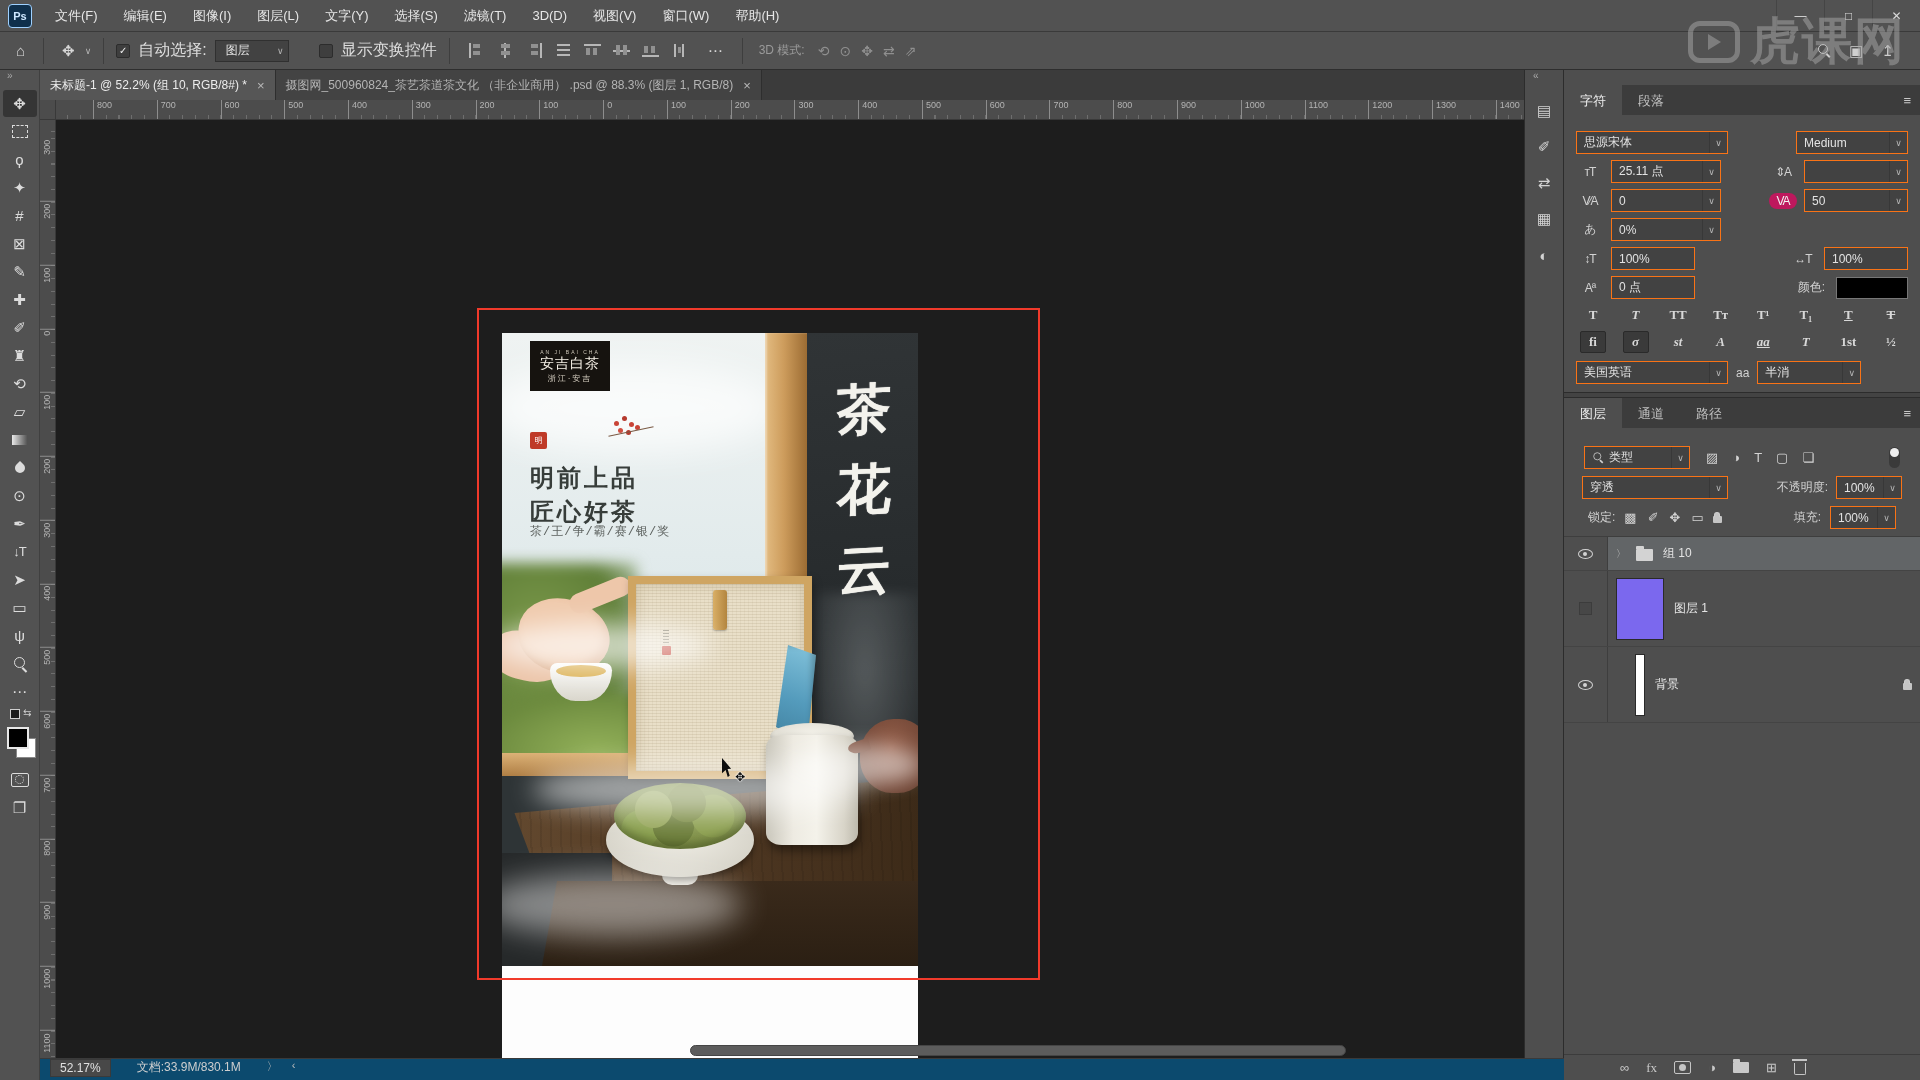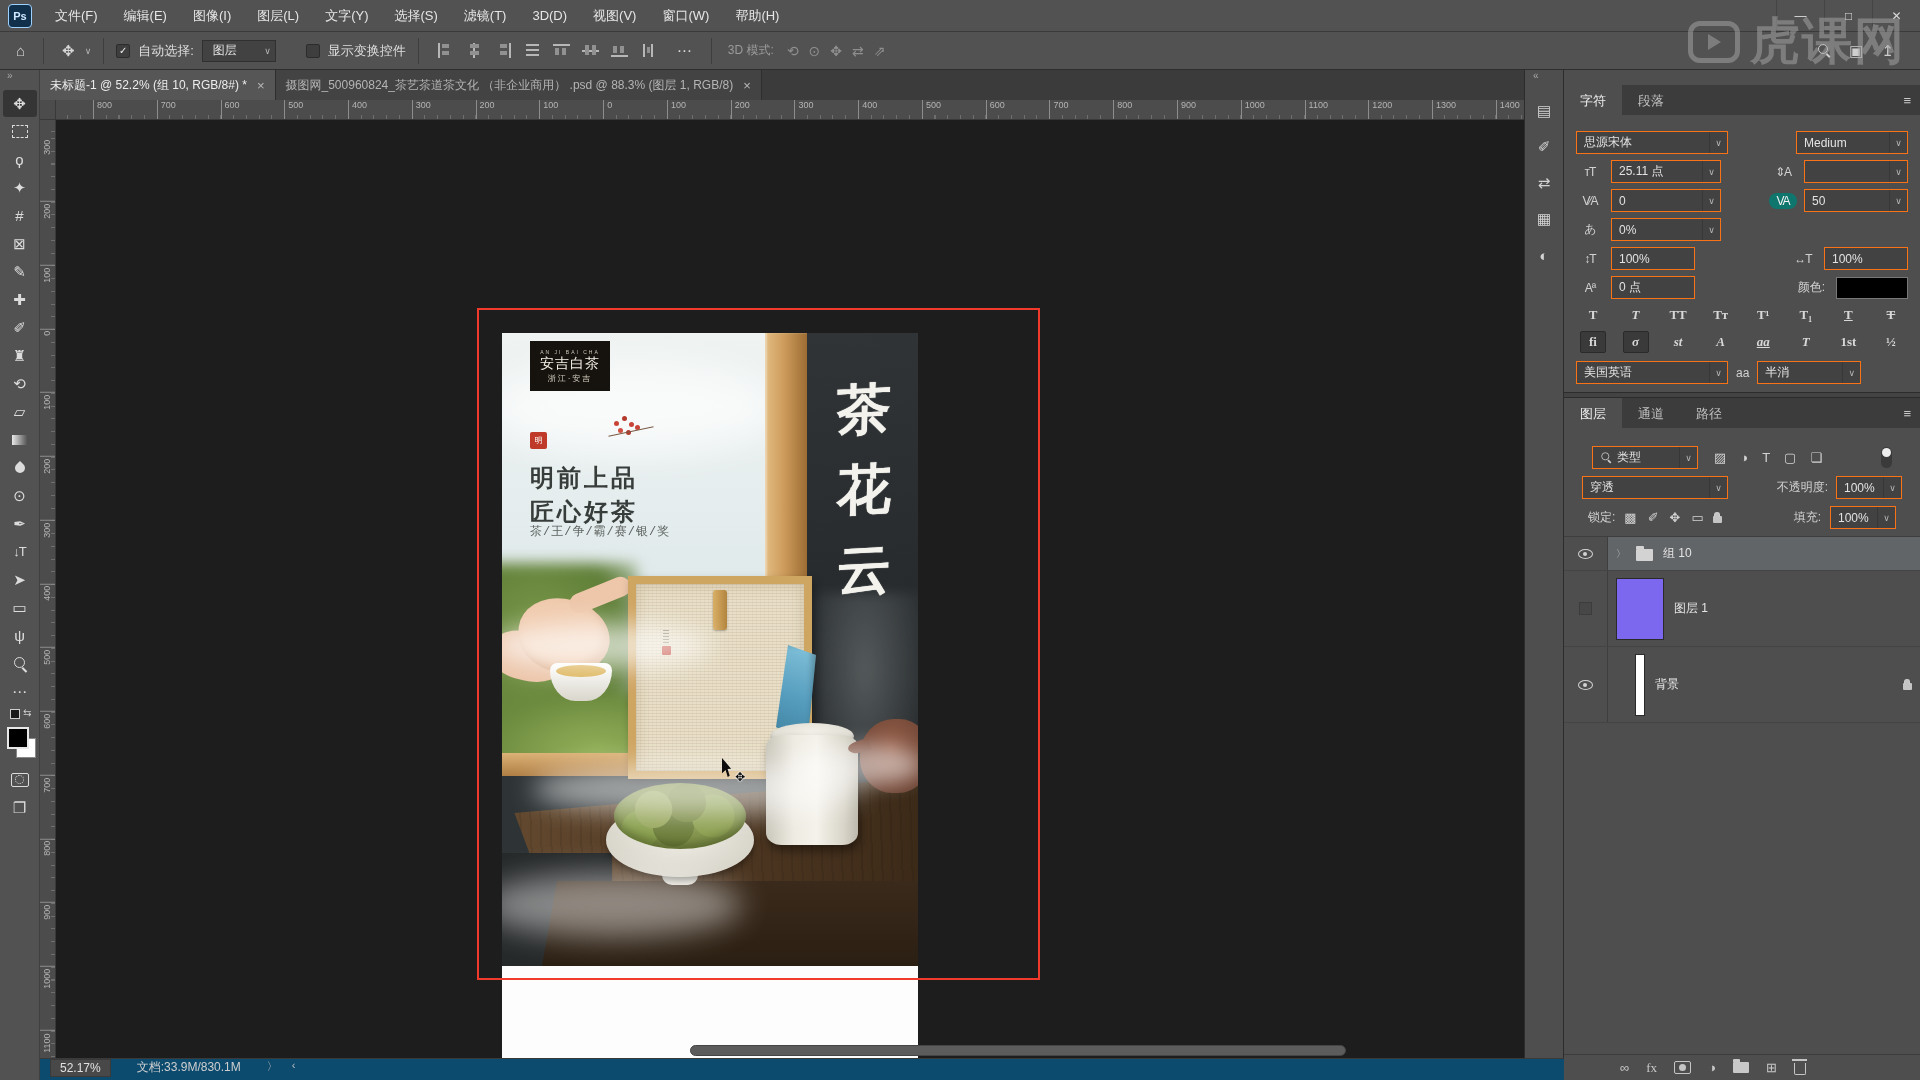--- a/index.html
+++ b/index.html
@@ -15,21 +15,21 @@
   .win-controls{margin-left:auto;display:flex;height:100%}
   .win-btn{width:48px;display:flex;align-items:center;justify-content:center;color:#dcdcdc;font-size:12px;border-left:1px solid #454545}
 
   
   .optionsbar{position:absolute;left:0;top:32px;width:1920px;height:38px;background:#525252;border-bottom:1px solid #2e2e2e;display:flex;align-items:center;gap:8px;padding:0 10px;z-index:25}
   .opt-sep{width:1px;height:26px;background:#3e3e3e;margin:0 4px}
   .opt-icon{color:#d8d8d8;font-size:15px;padding:2px 6px}
   .opt-chev{color:#b5b5b5;font-size:9px;margin-left:-4px}
   .cb{width:14px;height:14px;background:#3e3e3e;border:1px solid #2c2c2c;border-radius:2px;display:flex;align-items:center;justify-content:center;font-size:10px;color:#f0f0f0}
   .cb.empty{color:transparent}
-  .opt-label{font-size:13px;color:#dedede}
+  .opt-label{font-size:16px;color:#dedede}
   .opt-dd{display:flex;align-items:center;background:#424242;border:1px solid #303030;height:22px;padding:0 4px 0 10px;min-width:74px;color:#e0e0e0}
   .opt-dd .chev{margin-left:auto;font-size:9px;color:#b5b5b5;padding-left:8px}
   .alic{width:17px;height:15px;position:relative;margin:0 6px;opacity:.85}
   .alic::before,.alic::after{content:"";position:absolute;background:#c9c9c9}
   .alic::after{background:#9d9d9d}
   .al-l::before{left:1px;top:0;bottom:0;width:2px}
   .al-l::after{left:5px;top:1px;width:7px;height:4px;box-shadow:0 7px 0 0 #9d9d9d}
   .al-c::before{left:50%;margin-left:-1px;top:0;bottom:0;width:2px}
   .al-c::after{left:4px;top:1px;width:9px;height:4px;box-shadow:0 7px 0 0 #9d9d9d}
   .al-r::before{right:1px;top:0;bottom:0;width:2px}
@@ -157,37 +157,37 @@
 
   
   .panels{position:absolute;right:0;top:85px;width:356px;bottom:0;background:#4e4e4e;z-index:14}
   .panel-tabs{display:flex;background:#3c3c3c;height:30px;align-items:stretch;position:relative}
   .ptab{padding:7px 16px 0;font-size:13px;color:#c0c0c0}
   .ptab.active{background:#4e4e4e;color:#ececec}
   .phamb{position:absolute;right:10px;top:8px;color:#c9c9c9;font-size:13px;letter-spacing:-1px}
   .pbody{padding:10px 12px 8px}
   .crow{display:flex;align-items:center;margin:6px 0;gap:7px}
   .cicon{width:28px;font-size:12px;color:#d2d2d2;text-align:center;flex:none;letter-spacing:-1px}
-  .cicon.hl{background:#0f766e;border-radius:8px;padding:1px 0;color:#f2f2f2}
+  .cicon.hl{background:#be185d;border-radius:8px;padding:1px 0;color:#f2f2f2}
   .fld{display:flex;align-items:center;background:#424242;border:1px solid #f97316;height:23px;font-size:12px;color:#e2e2e2;padding:0 0 0 7px;position:relative}
   .fld .chev{margin-left:auto;width:18px;text-align:center;font-size:9px;color:#b5b5b5;border-left:1px solid #383838;align-self:stretch;display:flex;align-items:center;justify-content:center}
   .fld.nochev{padding-right:7px}
   .w-fam{width:152px}.w-sty{width:112px}.w-a{width:110px}.w-b{width:104px}.w-c{width:84px}
   .color-sw{width:72px;height:22px;background:#000;border:1px solid #777;margin-left:4px}
   .trow{display:flex;align-items:center;justify-content:space-between;margin:8px 2px;padding:0 2px}
   .tbtn{width:26px;text-align:center;font-size:13px;color:#d8d8d8;font-family:"Liberation Serif",serif;font-weight:bold}
   .tbtn.it{font-style:italic}
   .tbtn.ul{text-decoration:underline}
   .tbtn.st{text-decoration:line-through}
   .tbtn.on{background:#3a3a3a;border:1px solid #2a2a2a;border-radius:2px;padding:2px 0}
   .lang-row{display:flex;align-items:center;gap:8px;margin-top:6px}
   .aa-label{color:#d2d2d2;font-size:12px}
   .panel-sep{height:6px;background:#434343;border-top:1px solid #2c2c2c;border-bottom:1px solid #2c2c2c}
 
-  .filter-row{display:flex;align-items:center;gap:10px;margin:8px 16px 6px}
+  .filter-row{display:flex;align-items:center;gap:10px;margin:8px 8px 6px}
   .ficon{color:#d3d3d3;font-size:13px}
   .pill{width:11px;height:21px;background:#3a3a3a;border-radius:6px;position:relative;margin-left:2px}
   .pill::before{content:"";position:absolute;top:1px;left:1px;width:9px;height:9px;border-radius:50%;background:#ededed}
   .blend-row{display:flex;align-items:center;gap:8px;margin:7px 6px}
   .lock-row{display:flex;align-items:center;gap:9px;margin:7px 12px}
   .plabel{color:#d2d2d2;font-size:12px}
   .padlock{width:9px;height:7px;background:#cfcfcf;border-radius:1px;position:relative;margin-top:4px;display:inline-block}
   .padlock::before{content:"";position:absolute;top:-4px;left:1px;width:4px;height:4px;border:1.5px solid #cfcfcf;border-bottom:none;border-radius:3px 3px 0 0}
   .padlock.dark, .padlock.dark::before{background:#c5c5c5}
 

